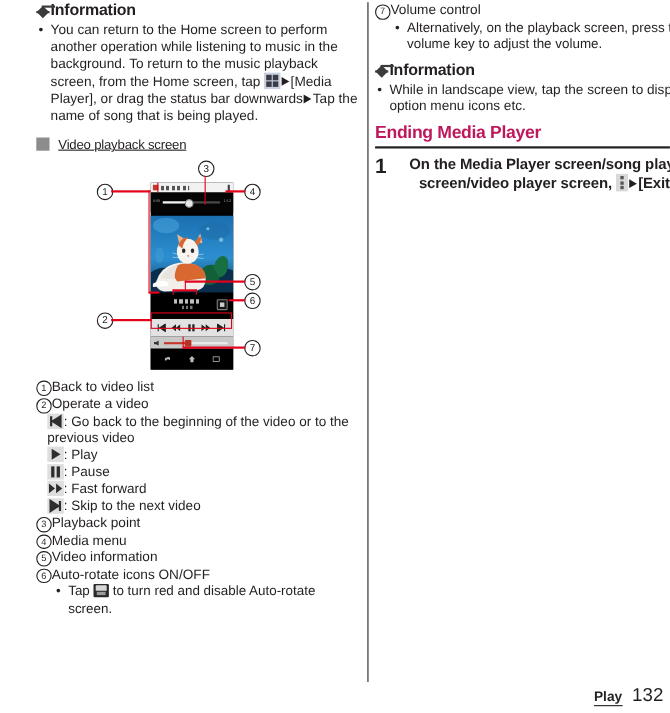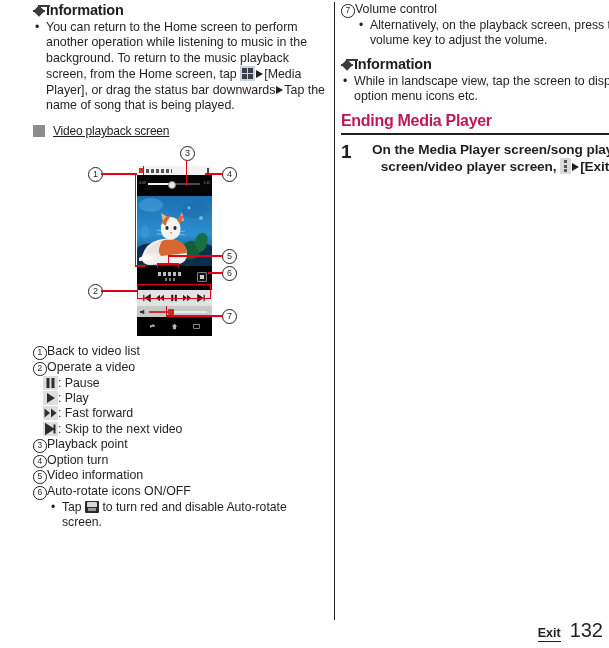--- a/index.html
+++ b/index.html
@@ -106,21 +106,21 @@
   .step{display:flex;margin-top:2px;}
   .step-num{flex:0 0 24px;font-size:19px;font-weight:bold;line-height:21px;}
   .step-txt{flex:1;font-size:13.6px;font-weight:bold;line-height:17px;letter-spacing:-0.1px;text-align:center;}
 
   
   .footer{position:absolute;right:6px;bottom:6px;display:flex;align-items:baseline;}
   .footer-tab{
     font-size:12.5px;font-weight:bold;color:#231f20;
     border-bottom:1.6px solid #231f20;padding-bottom:1px;margin-right:9px;
   }
-  .footer-page{font-size:20px;color:#231f20;}
+  .footer-page{font-size:17px;color:#231f20;}
 
   
   .figure{position:relative;width:292px;height:200px;margin-top:2px;}
   .phone{position:absolute;left:104px;top:22px;width:75px;height:170px;background:#000;}
   .ph-status{position:absolute;left:0;top:0;width:100%;height:9px;background:#f2f2f2;}
   .ph-status .s-ic{position:absolute;left:2px;top:2px;width:5px;height:5px;background:#c0392b;}
   .ph-status .s-tx{position:absolute;left:9px;top:2.5px;width:26px;height:4px;
      background:repeating-linear-gradient(90deg,#555 0 3px,transparent 3px 5px);}
   .ph-status .s-rt{position:absolute;right:3px;top:1.5px;width:2px;height:6px;background:#444;}
   .ph-seekbar{position:absolute;left:0;top:9px;width:100%;height:18px;background:#050505;}
@@ -317,47 +317,52 @@
       <span class="legend-txt">Back to video list</span>
     </div>
 
     <div class="legend-line">
       <span class="legend-num"><span class="circnum">2</span></span>
       <span class="legend-txt">Operate a video</span>
     </div>
 
     <div class="legend-sub">
       <span class="chip"><svg width="15" height="14" viewBox="0 0 15 14">
-            <rect x="3.5" y="2" width="3" height="10" fill="#2e2e2e"></rect>
-            <rect x="8.5" y="2" width="3" height="10" fill="#2e2e2e"></rect>
-          </svg></span><span>: Pause</span>
+            <path d="M3.5 2.5 v9 M12 2.5 L5 7 L12 11.5 z" stroke="#2e2e2e" stroke-width="2" fill="#2e2e2e"></path>
+          </svg></span><span>: Go back to the beginning of the video or to the previous video</span>
     </div>
     <div class="legend-sub">
       <span class="chip"><svg width="15" height="14" viewBox="0 0 15 14">
             <path d="M4 2 L12 7 L4 12 z" fill="#2e2e2e"></path>
           </svg></span><span>: Play</span>
     </div>
     <div class="legend-sub">
       <span class="chip"><svg width="15" height="14" viewBox="0 0 15 14">
+            <rect x="3.5" y="2" width="3" height="10" fill="#2e2e2e"></rect>
+            <rect x="8.5" y="2" width="3" height="10" fill="#2e2e2e"></rect>
+          </svg></span><span>: Pause</span>
+    </div>
+    <div class="legend-sub">
+      <span class="chip"><svg width="15" height="14" viewBox="0 0 15 14">
             <path d="M1.5 2.5 L7 7 L1.5 11.5 z M8 2.5 L13.5 7 L8 11.5 z" fill="#2e2e2e"></path>
           </svg></span><span>: Fast forward</span>
     </div>
     <div class="legend-sub">
       <span class="chip"><svg width="15" height="14" viewBox="0 0 15 14">
             <path d="M3 2.5 L10 7 L3 11.5 z M11.5 2.5 v9" stroke="#2e2e2e" stroke-width="2" fill="#2e2e2e"></path>
           </svg></span><span>: Skip to the next video</span>
     </div>
 
     <div class="legend-line">
       <span class="legend-num"><span class="circnum">3</span></span>
       <span class="legend-txt">Playback point</span>
     </div>
     <div class="legend-line">
       <span class="legend-num"><span class="circnum">4</span></span>
-      <span class="legend-txt">Option turn</span>
+      <span class="legend-txt">Media menu</span>
     </div>
     <div class="legend-line">
       <span class="legend-num"><span class="circnum">5</span></span>
       <span class="legend-txt">Video information</span>
     </div>
     <div class="legend-line">
       <span class="legend-num"><span class="circnum">6</span></span>
       <span class="legend-txt">Auto-rotate icons ON/OFF</span>
     </div>
 
@@ -400,17 +405,17 @@
       <div class="step-txt">
         <span>On the Media Player screen/song</span>
         <span>player screen/video player screen,</span>
         <span class="ico ico-kebab"><span></span><span></span><span></span></span><span class="tri"></span><span>[Exit].</span>
       </div>
     </div>
 
   </div>
 
   <div class="footer">
-    <div class="footer-tab">Exit</div>
+    <div class="footer-tab">Play</div>
     <div class="footer-page">132</div>
   </div>
 
 </div>
 
 </body></html>

